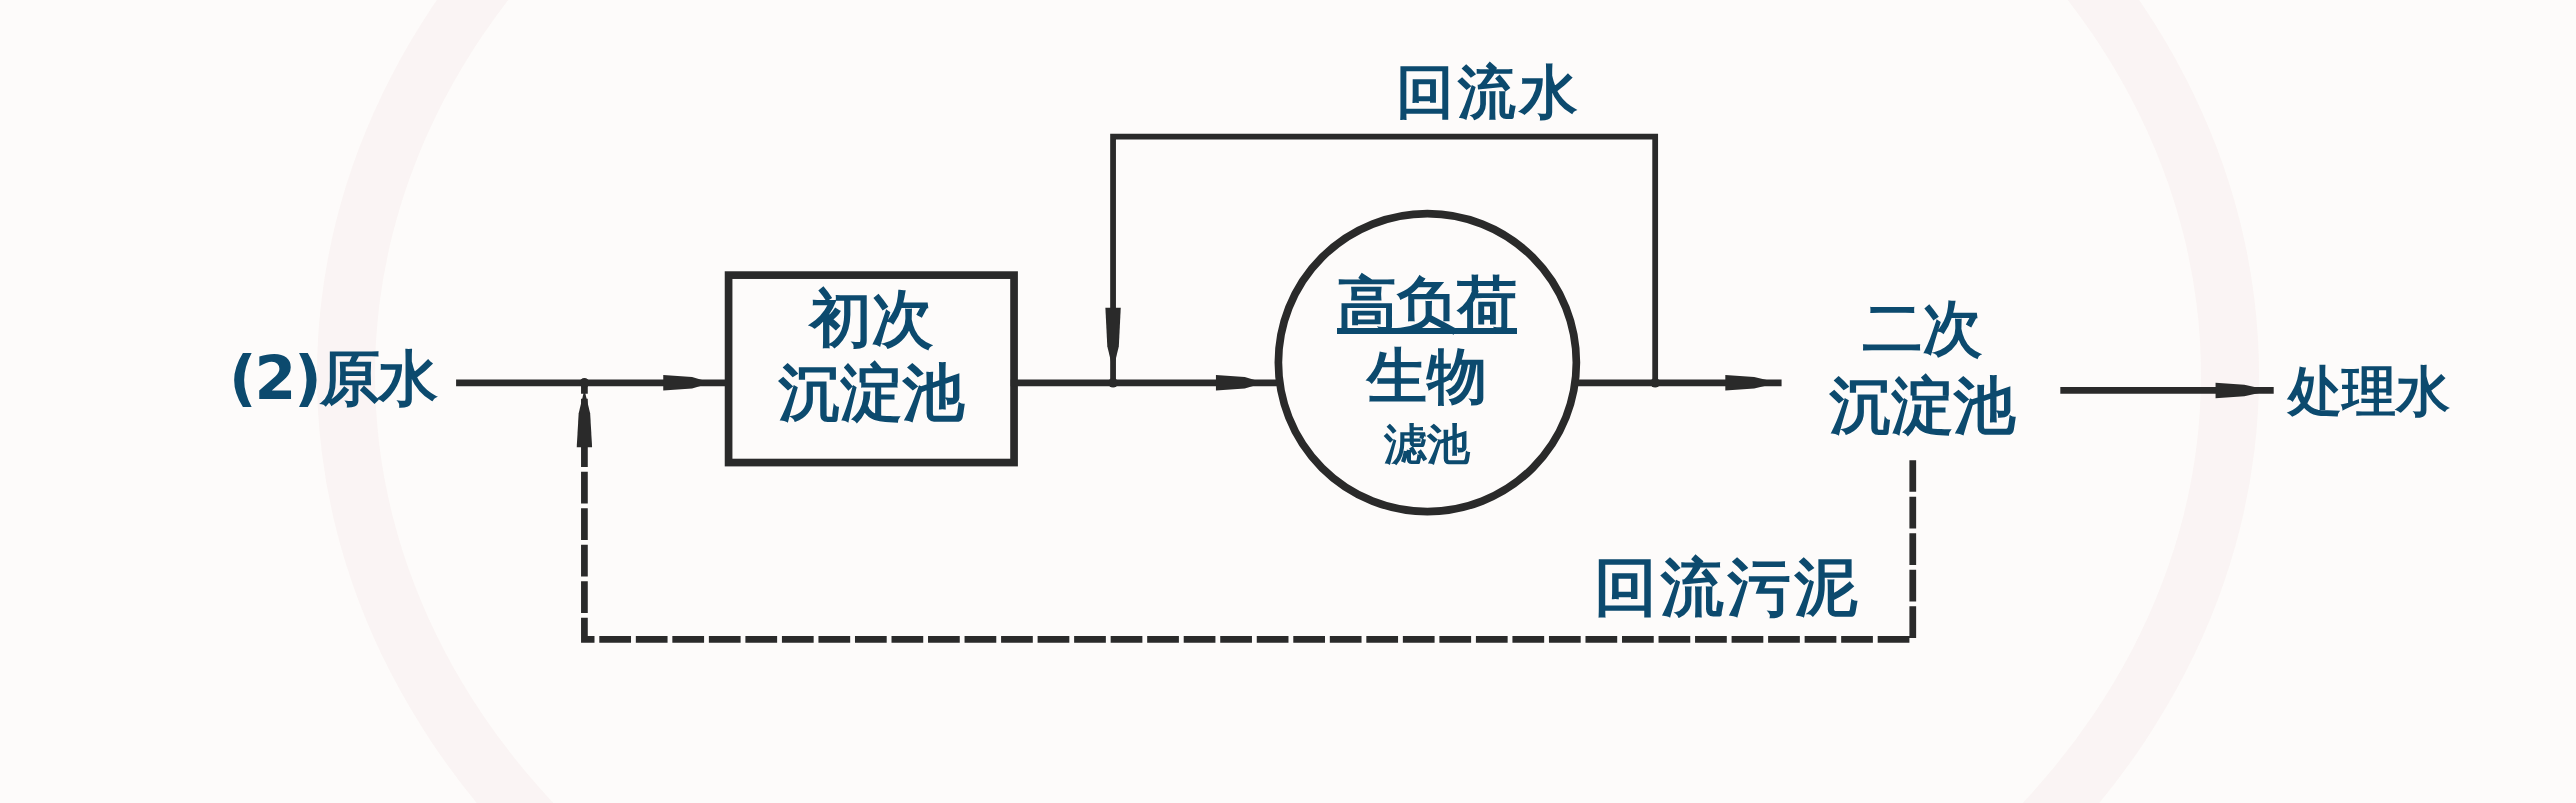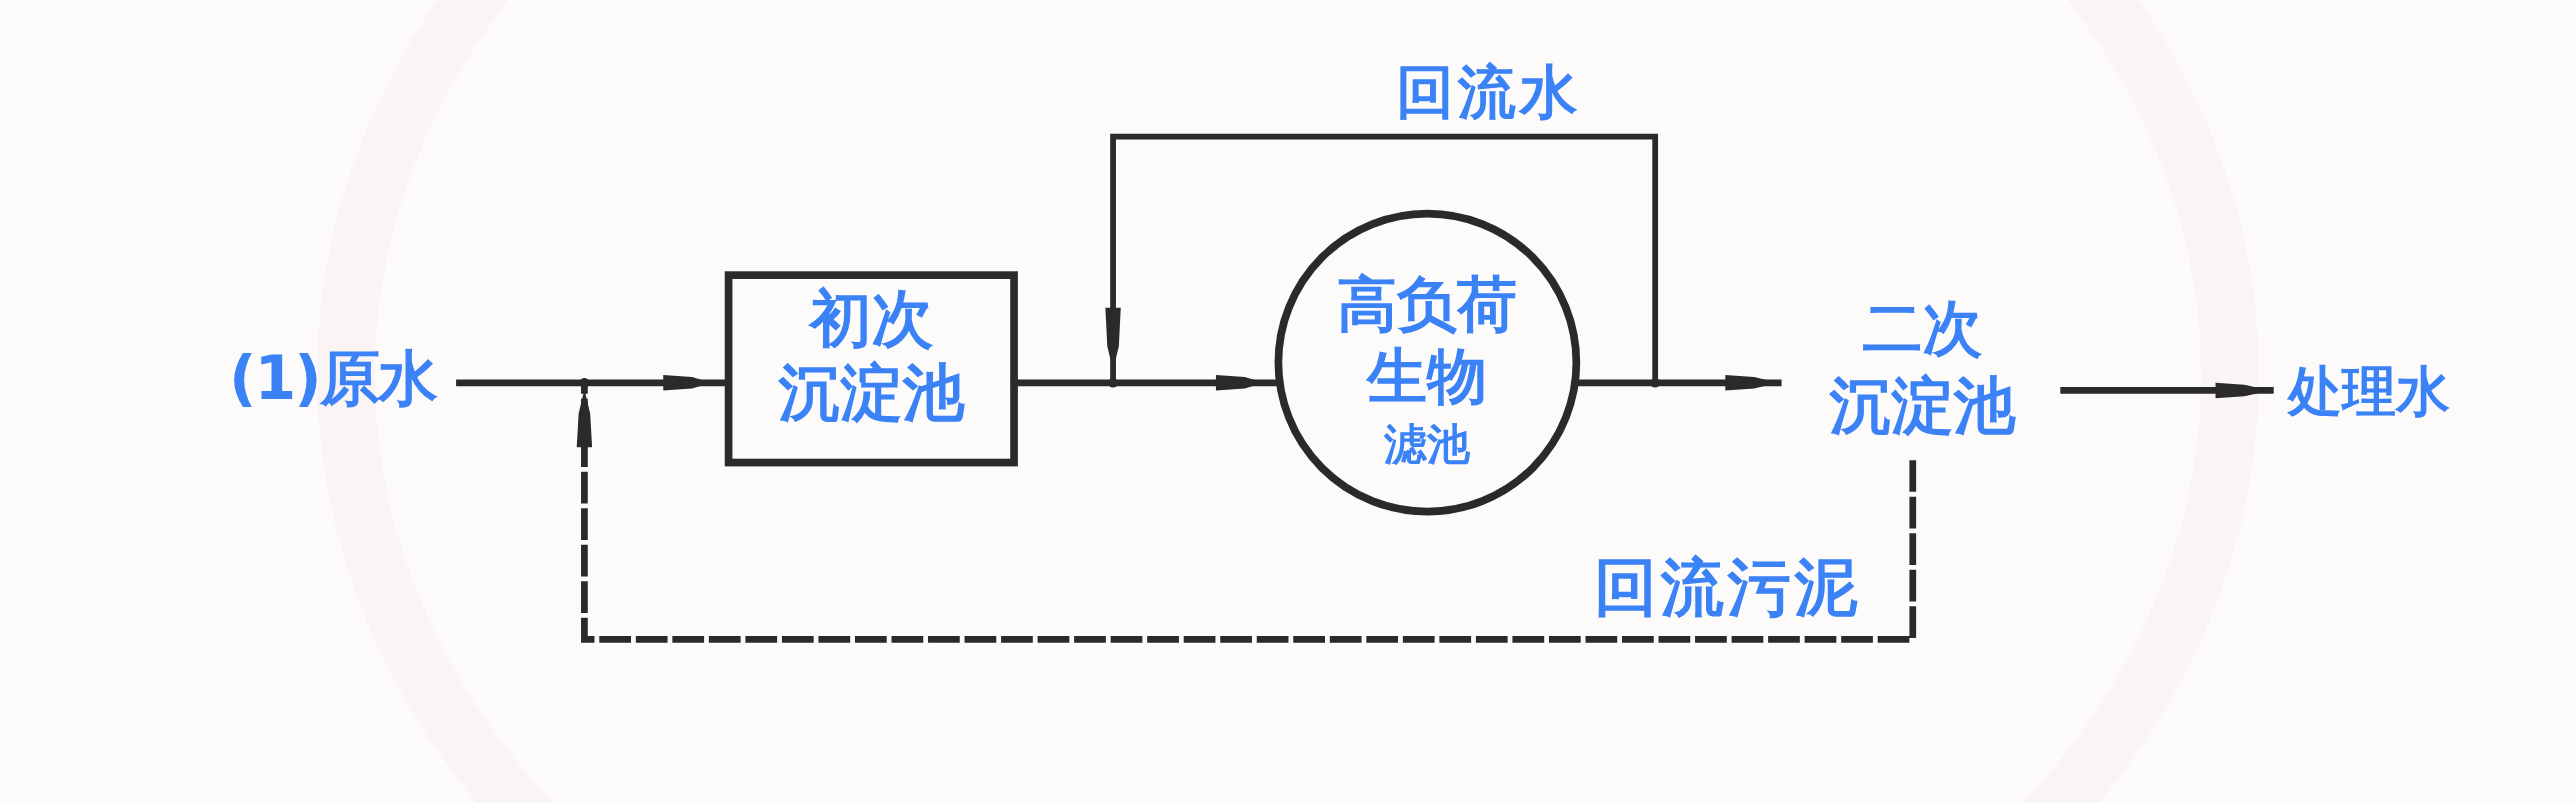--- a/index.html
+++ b/index.html
@@ -10,21 +10,21 @@
     font-family: "DejaVu Sans", "Liberation Sans", sans-serif;
   }
   .watermark {
     position: absolute; border-radius: 50%;
     border: 58px solid rgba(240, 215, 215, 0.18);
     pointer-events: none;
   }
   svg.diagram { position: absolute; left: 0; top: 0; }
   .lbl {
     position: absolute;
-    color: #3b82f6;
+    color: #0c4a6e;
     font-weight: bold;
     white-space: nowrap;
     line-height: 1;
     text-align: center;
   }
 </style>
 </head>
 <body>
 
 <div class="watermark" style="left:317px; top:-404px; width:1826px; height:1442px;"></div>
@@ -56,29 +56,29 @@
     <polygon points="1795,390 1825,392 1850,398 1825,404 1795,406"></polygon>
     <polygon points="2305,398 2335,400 2362,406 2335,412 2305,414"></polygon>
     <polygon points="600,465 602,430 608,405 614,430 616,465"></polygon>
 
     <circle cx="608" cy="398" r="5"></circle>
     <circle cx="1158" cy="398" r="5"></circle>
     <circle cx="1722" cy="398" r="5"></circle>
   </g>
 </svg>
 
-<div class="lbl" style="left:229px; top:348px; font-size:60px; letter-spacing:-1.9px;">(1)原水</div>
+<div class="lbl" style="left:229px; top:348px; font-size:60px; letter-spacing:-1.9px;">(2)原水</div>
 
 <div style="position:absolute; left:729px; top:288px; width:285px; text-align:center;">
   <div class="lbl" style="position:relative; font-size:62px; margin-bottom:11.5px;">初次</div>
   <div class="lbl" style="position:relative; font-size:62px;">沉淀池</div>
 </div>
 
 <div style="position:absolute; left:1278px; top:274px; width:298px; text-align:center;">
-  <div class="lbl" style="position:relative; font-size:60px; margin-bottom:11.5px;">高负荷</div>
+  <div class="lbl" style="position:relative; font-size:60px; margin-bottom:11.5px;text-decoration:underline;">高负荷</div>
   <div class="lbl" style="position:relative; font-size:60px; margin-bottom:17.3px;">生物</div>
   <div class="lbl" style="position:relative; font-size:43px;">滤池</div>
 </div>
 
 <div class="lbl" style="left:1396px; top:63px; font-size:58px; letter-spacing:3.8px;">回流水</div>
 
 <div style="position:absolute; left:1807px; top:298px; width:231px; text-align:center;">
   <div class="lbl" style="position:relative; font-size:60px; margin-bottom:17px;">二次</div>
   <div class="lbl" style="position:relative; font-size:62px;">沉淀池</div>
 </div>

